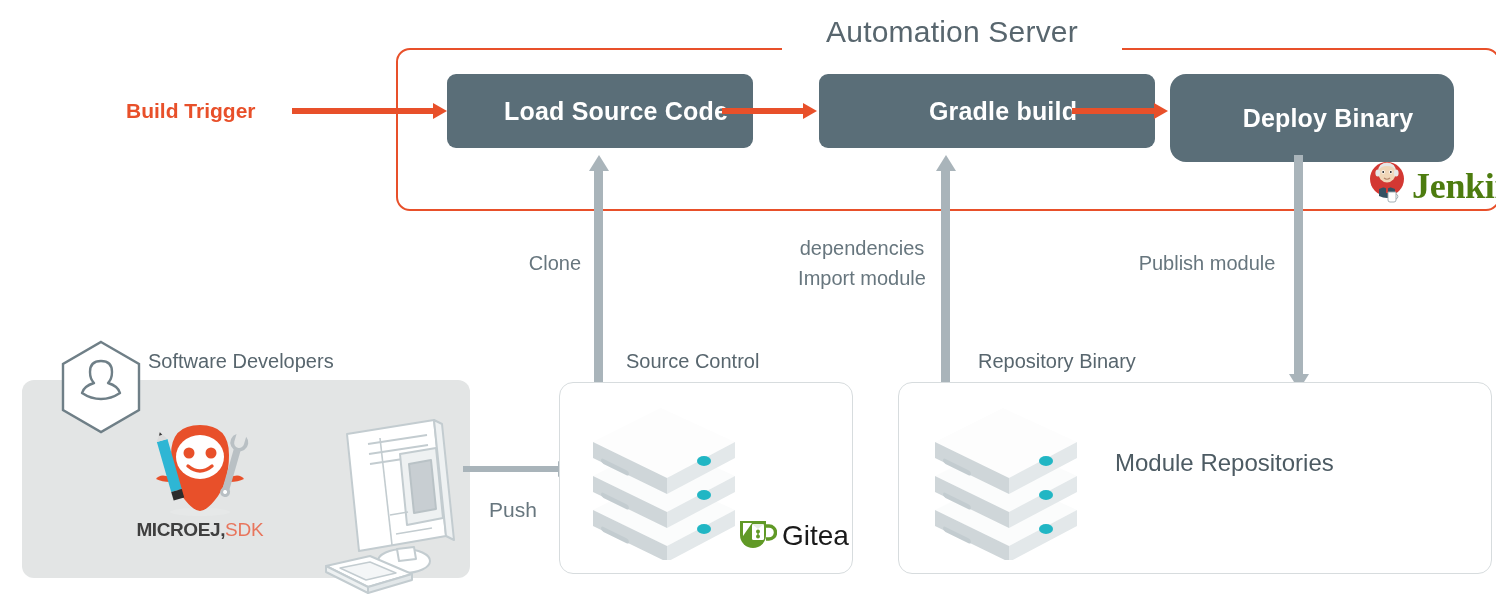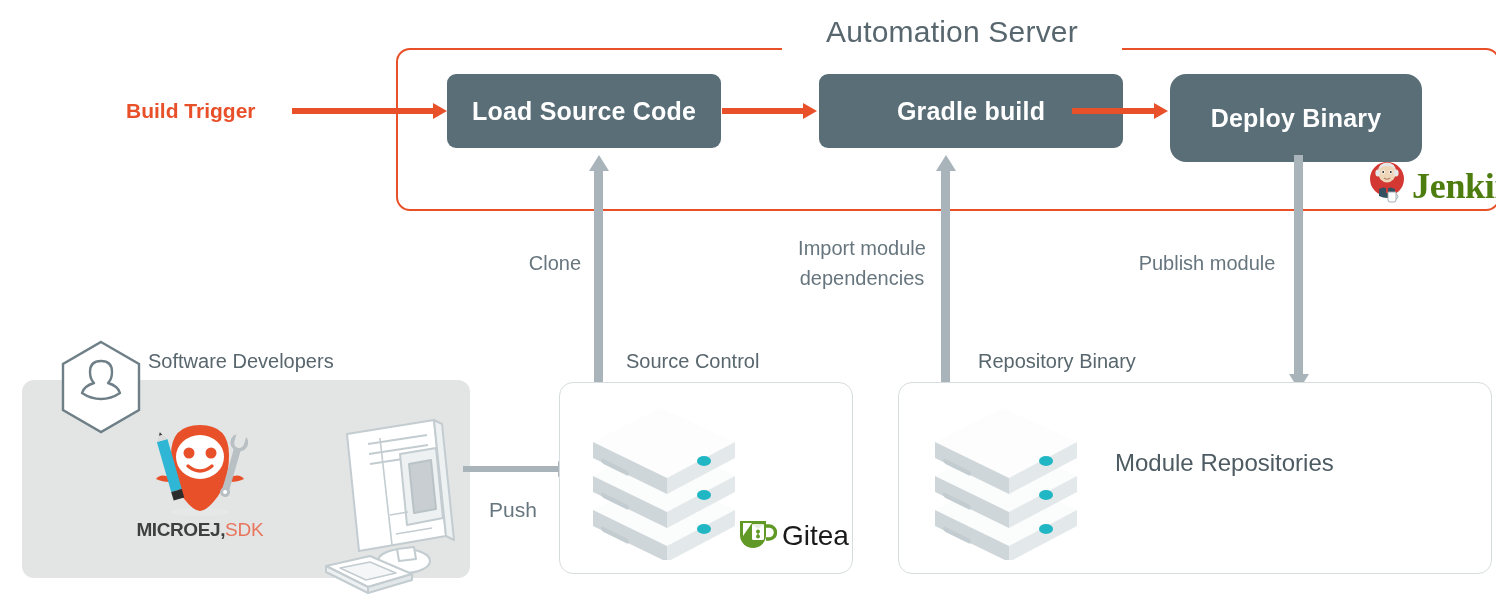--- a/index.html
+++ b/index.html
@@ -14,21 +14,21 @@
   .auto-title{
     position:absolute;left:760px;top:12px;width:340px;height:40px;
     text-align:center;font-size:30px;color:#58666e;font-weight:400;
     letter-spacing:0.2px;line-height:40px;background:#fff;
   }
 
   
   .stage-box{
     position:absolute;background:#5a6e78;border-radius:9px;
     display:flex;align-items:center;justify-content:center;
-    color:#ffffff;font-weight:bold;font-size:25px;letter-spacing:0.2px;
+    color:#ffffff;font-weight:bold;font-size:25px;letter-spacing:0.2px;padding-left:32px;
   }
   #box-load{left:425px;top:74px;width:274px;height:74px;}
   #box-gradle{left:797px;top:74px;width:304px;height:74px;}
   #box-deploy{left:1148px;top:74px;width:252px;height:88px;border-radius:16px;}
 
   
   .oarrow{position:absolute;height:6px;background:#e8502a;}
   .oarrow::after{
     content:"";position:absolute;right:-13px;top:50%;transform:translateY(-50%);
     border-left:14px solid #e8502a;border-top:8px solid transparent;border-bottom:8px solid transparent;
@@ -177,22 +177,22 @@
     </svg>
     <span class="jenkins-text">Jenkins</span>
   </div>
 
   <div class="garrow-up" id="ga-clone"></div>
   <div class="garrow-up" id="ga-import"></div>
   <div class="garrow-down" id="ga-publish"></div>
 
   <div class="flow-label" id="lbl-clone">Clone</div>
   <div class="flow-label" id="lbl-import">
+    <div>dependencies</div>
     <div>Import module</div>
-    <div>dependencies</div>
   </div>
   <div class="flow-label" id="lbl-publish">Publish module</div>
 
   <div class="dev-panel"></div>
 
   <div class="hex-icon">
     <svg width="86" height="96" viewBox="0 0 86 96">
       <polygon points="43,3 81,25 81,71 43,93 5,71 5,25" fill="#fff" stroke="#6f7f87" stroke-width="2.4"></polygon>
       <path d="M43 22 q11 0 11 11 q0 7 -4 11 q10 3 12 10 q-9 6 -19 6 q-10 0 -19 -6 q2 -7 12 -10 q-4 -4 -4 -11 q0 -11 11 -11 z" fill="#fff" stroke="#6f7f87" stroke-width="2.4" stroke-linejoin="round"></path>
     </svg>

